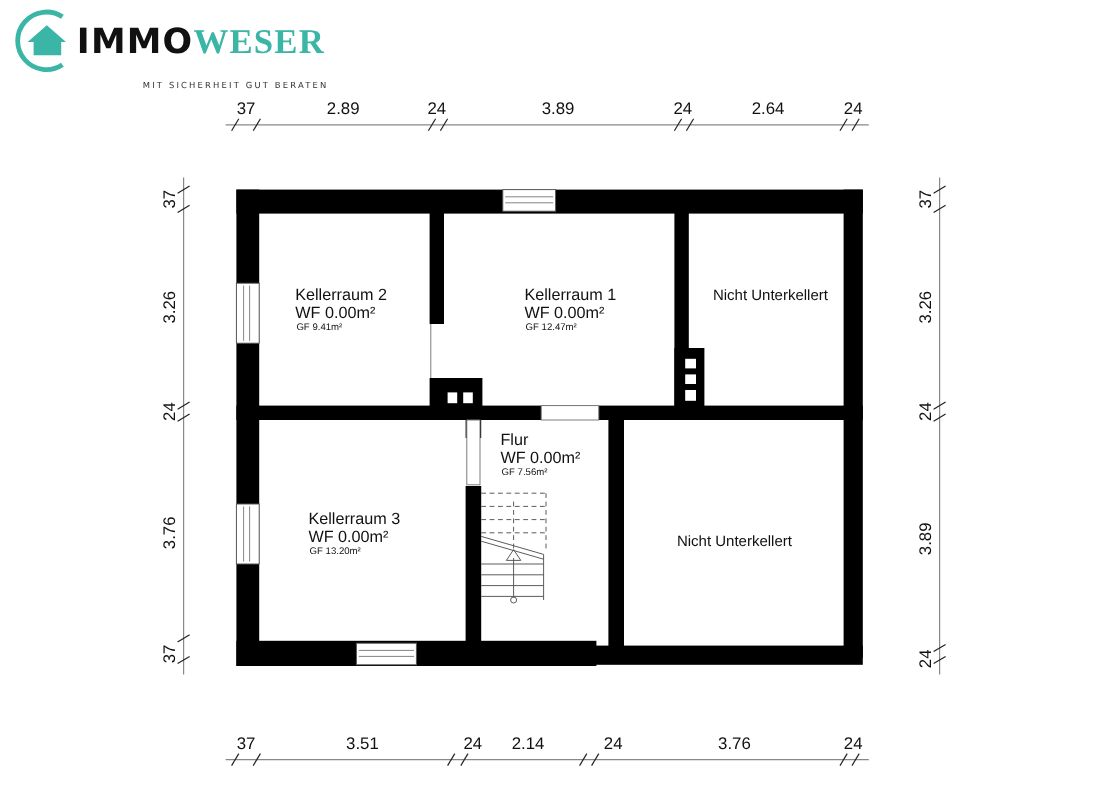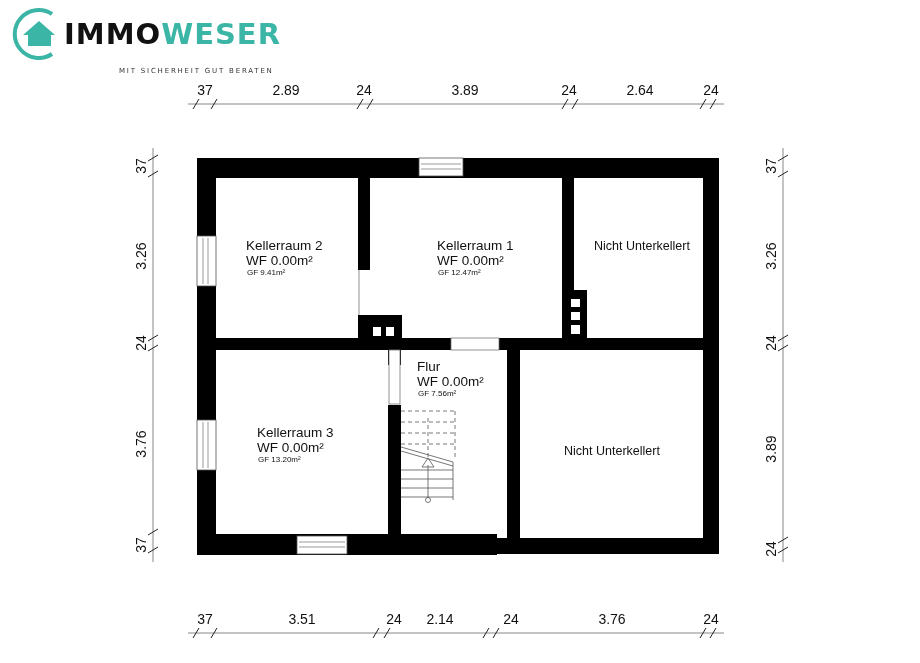--- a/index.html
+++ b/index.html
@@ -1,20 +1,20 @@
 <!DOCTYPE html>
 <html><head>
 <meta charset="utf-8">
 <style>
   html,body{margin:0;padding:0;background:#ffffff;}
   body{width:920px;height:663px;position:relative;overflow:hidden;font-family:"Liberation Sans",sans-serif;}
   .logo{position:absolute;left:6px;top:4px;width:270px;height:60px;}
   .logo-word{position:absolute;left:58px;top:14px;font-family:"DejaVu Sans",sans-serif;font-weight:bold;font-size:29px;letter-spacing:1px;line-height:32px;}
   .logo-word .dark{color:#111111;margin-top:28px;}
-  .logo-word .teal{color:#3bb5a5;}
+  .logo-word .teal{color:#3bb5a5;font-family:Liberation Serif, serif;}
   .logo-tag{position:absolute;left:113px;top:47px;font-family:"DejaVu Sans",sans-serif;font-size:7px;letter-spacing:1.8px;color:#333;margin-top:16px;}
   svg.plan{position:absolute;left:0;top:0;}
   .dim{font-family:"Liberation Sans",sans-serif;font-size:14px;fill:#111;}
   .rname{font-family:"Liberation Sans",sans-serif;font-size:13.5px;fill:#111;}
   .rgf{font-family:"Liberation Sans",sans-serif;font-size:8px;fill:#111;}
 </style>
 </head>
 <body>
 
 <div class="logo">

